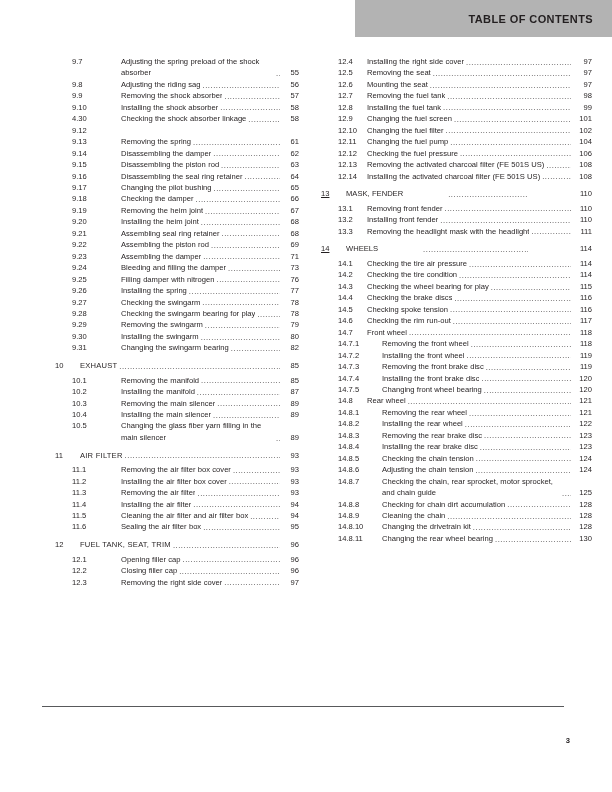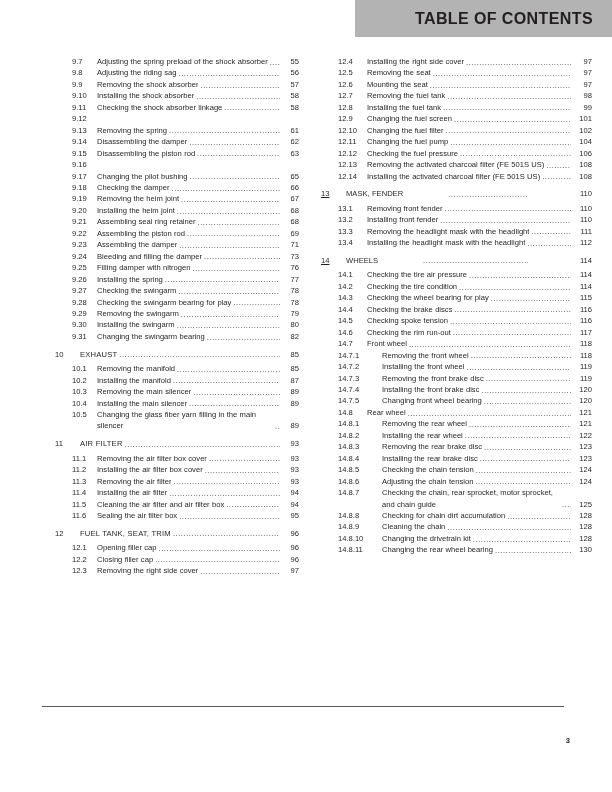--- a/index.html
+++ b/index.html
@@ -24,21 +24,21 @@
     left: 355px;
     right: 0;
     height: 37px;
     background: #b3b3b3;
     display: flex;
     align-items: center;
     justify-content: flex-end;
     padding-right: 19px;
   }
   .header-title {
-    font-size: 16px;
+    font-size: 11px;
     font-weight: bold;
     letter-spacing: 0.4px;
     color: #231f20;
     white-space: nowrap;
   }
 
   
   .page {
     position: absolute;
     top: 56px;
@@ -115,21 +115,21 @@
     text-align: right;
     align-self: flex-end;
   }
 
   
   .col-left .lvl-chapter .toc-num   { width: 25px; }
   .col-left .lvl-chapter .toc-title { font-weight: normal; letter-spacing: 0.2px; }
   .col-left .lvl-section .toc-num   { width: 25px; margin-left: 17px; }
   .col-left .toc-page { width: 17px; text-align: right; }
   .col-left .lvl-chapter .toc-body  { max-width: 219px; }
-  .col-left .lvl-section .toc-body  { max-width: 202px; }
+  .col-left .lvl-section .toc-body  { max-width: 202px; margin-left: 24px; }
   .col-left .lvl-section .toc-title { max-width: 176px; }
   .col-left .lvl-chapter .toc-title { max-width: 190px; }
 
   
   .col-right .lvl-chapter .toc-num   { width: 25px; text-decoration: underline; }
   .col-right .lvl-section .toc-num   { width: 29px; margin-left: 17px; }
   .col-right .lvl-sub .toc-num       { width: 44px; margin-left: 17px; }
   .col-right .toc-page { width: 19px; }
   .col-right .lvl-chapter .toc-body  { max-width: 246px; gap: 43px; }
   .col-right .lvl-section .toc-body  { max-width: 225px; }
@@ -194,21 +194,21 @@
         </div>
         <div class="toc-row lvl-section">
           <span class="toc-num">9.10</span>
           <span class="toc-body">
             <span class="toc-title wrapped">Installing the shock absorber</span>
             <span class="toc-leader"></span>
             <span class="toc-page">58</span>
           </span>
         </div>
         <div class="toc-row lvl-section">
-          <span class="toc-num">9.11</span>
+          <span class="toc-num">4.30</span>
           <span class="toc-body">
             <span class="toc-title wrapped">Checking the shock absorber linkage</span>
             <span class="toc-leader"></span>
             <span class="toc-page">58</span>
           </span>
         </div>
         <div class="toc-row lvl-section">
           <span class="toc-num">9.12</span>
         </div>
         <div class="toc-row lvl-section">
@@ -230,20 +230,25 @@
         <div class="toc-row lvl-section">
           <span class="toc-num">9.15</span>
           <span class="toc-body">
             <span class="toc-title wrapped">Disassembling the piston rod</span>
             <span class="toc-leader"></span>
             <span class="toc-page">63</span>
           </span>
         </div>
         <div class="toc-row lvl-section">
           <span class="toc-num">9.16</span>
+          <span class="toc-body">
+            <span class="toc-title wrapped">Disassembling the seal ring retainer</span>
+            <span class="toc-leader"></span>
+            <span class="toc-page">64</span>
+          </span>
         </div>
         <div class="toc-row lvl-section">
           <span class="toc-num">9.17</span>
           <span class="toc-body">
             <span class="toc-title wrapped">Changing the pilot bushing</span>
             <span class="toc-leader"></span>
             <span class="toc-page">65</span>
           </span>
         </div>
         <div class="toc-row lvl-section">
@@ -607,28 +612,20 @@
             <span class="toc-leader"></span>
             <span class="toc-page">110</span>
           </span>
         </div>
         <div class="toc-row lvl-section">
           <span class="toc-num">13.3</span>
           <span class="toc-body">
             <span class="toc-title wrapped">Removing the headlight mask with the headlight</span>
             <span class="toc-leader"></span>
             <span class="toc-page">111</span>
-          </span>
-        </div>
-        <div class="toc-row lvl-section">
-          <span class="toc-num">13.4</span>
-          <span class="toc-body">
-            <span class="toc-title wrapped">Installing the headlight mask with the headlight</span>
-            <span class="toc-leader"></span>
-            <span class="toc-page">112</span>
           </span>
         </div>
         <div class="toc-row lvl-chapter chapter">
           <span class="toc-num">14</span>
           <span class="toc-body">
             <span class="toc-title wrapped">WHEELS</span>
             <span class="toc-leader"></span>
             <span class="toc-page">114</span>
           </span>
         </div>

